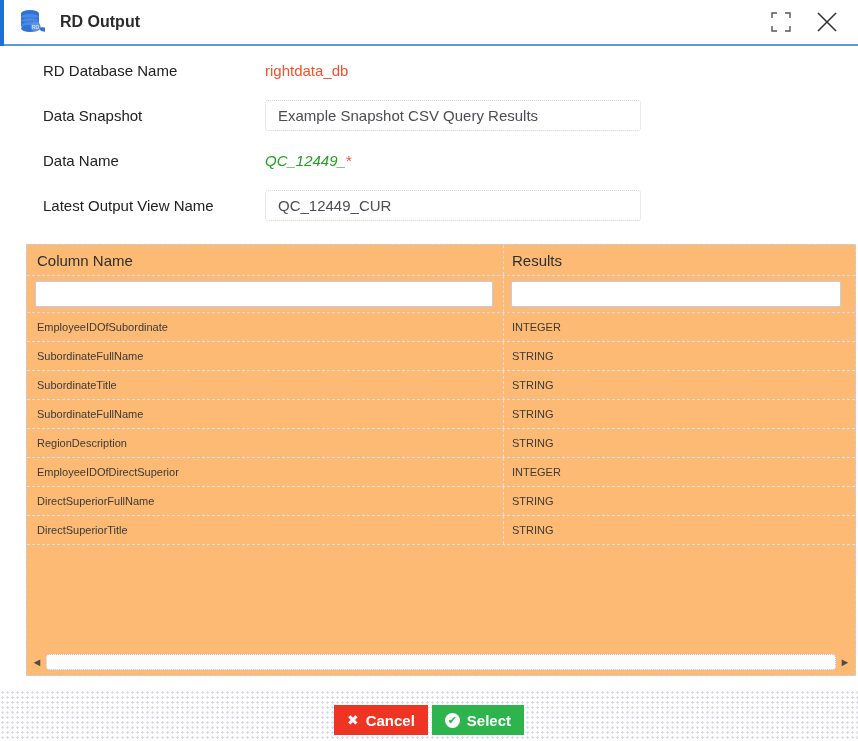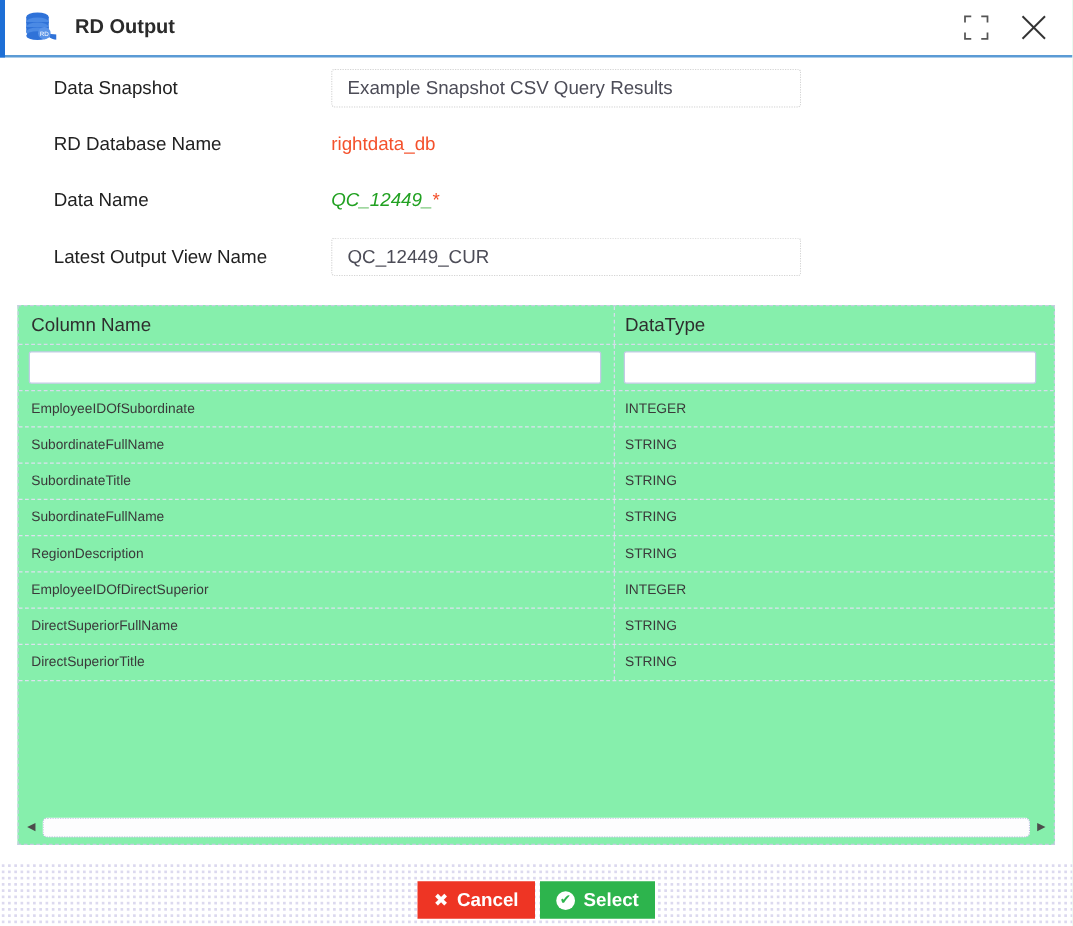--- a/index.html
+++ b/index.html
@@ -22,22 +22,22 @@
   .form-row { height:45px; display:flex; align-items:center; }
   .form-label { width:265px; padding-left:43px; font-size:15px; color:#212121; }
   .form-value { font-size:15px; }
   .ro-input { width:376px; height:31px; border:1px dotted #d4d4d4; border-radius:3px;
               padding:0 12px; font-size:15px; color:#4c4c57; background:#fff; outline:none;
               font-family:"Liberation Sans","DejaVu Sans",sans-serif; }
   .val-red   { color:#f4512c; }
   .val-green { color:#21a121;font-style:italic; }
 
   
-  .table-wrap { position:absolute; left:14px; top:244px; width:830px; height:432px;
-                border:1px dashed #c7cde2; background:#86efac; overflow:hidden; }
+  .table-wrap { position:absolute; left:26px; top:244px; width:830px; height:432px;
+                border:1px dashed #c7cde2; background:#fdba74; overflow:hidden; }
   .t-row { display:flex; width:100%; }
   .t-c1 { width:476px; padding-left:10px; display:flex; align-items:center; }
   .t-c2 { flex:1; padding-left:8px; display:flex; align-items:center; border-left:1px dashed #d6dcec; }
   .t-head { height:31px; border-bottom:1px dashed #d6dcec; }
   .t-head .t-c1, .t-head .t-c2 { font-size:15px; color:#2e2e2e; }
   .t-filter { height:37px; border-bottom:1px dashed #d6dcec; }
   .filter-input { height:26px; border:1px solid #c3cbe6; border-radius:2px; background:#fff;
                   outline:none; padding:0 6px; font-size:14px; color:#444; }
   .t-filter .t-c1 .filter-input { width:458px; margin-left:-2px; }
   .t-filter .t-c2 .filter-input { width:330px; margin-left:-1px; }
@@ -102,41 +102,41 @@
     <button class="hdr-btn" title="">
       <svg width="24" height="24" viewBox="0 0 24 24" fill="none" stroke="#333" stroke-width="1.6">
         <path d="M3 3 L21 21"></path>
           <path d="M21 3 L3 21"></path>
       </svg>
     </button>
   </div>
 
   <div class="form">
     <div class="form-row">
+      <span class="form-label">RD Database Name</span>
+      <span class="form-value val-red">rightdata_db</span>
+    </div>
+    <div class="form-row">
       <span class="form-label">Data Snapshot</span>
       <input class="ro-input" type="text" value="Example Snapshot CSV Query Results" style="">
-    </div>
-    <div class="form-row">
-      <span class="form-label">RD Database Name</span>
-      <span class="form-value val-red">rightdata_db</span>
     </div>
     <div class="form-row">
       <span class="form-label">Data Name</span>
       <span class="form-value"><span class="val-green">QC_12449_</span><span class="val-red">*</span></span>
     </div>
     <div class="form-row">
       <span class="form-label">Latest Output View Name</span>
       <input class="ro-input" type="text" value="QC_12449_CUR" style="">
     </div>
   </div>
 
   <div class="table-wrap">
     <div class="t-row t-head">
       <div class="t-c1">Column Name</div>
-      <div class="t-c2">DataType</div>
+      <div class="t-c2">Results</div>
     </div>
     <div class="t-row t-filter">
       <div class="t-c1">
           <input class="filter-input" type="text" value="" style="">
         </div>
       <div class="t-c2">
           <input class="filter-input" type="text" value="" style="">
         </div>
     </div>
 

